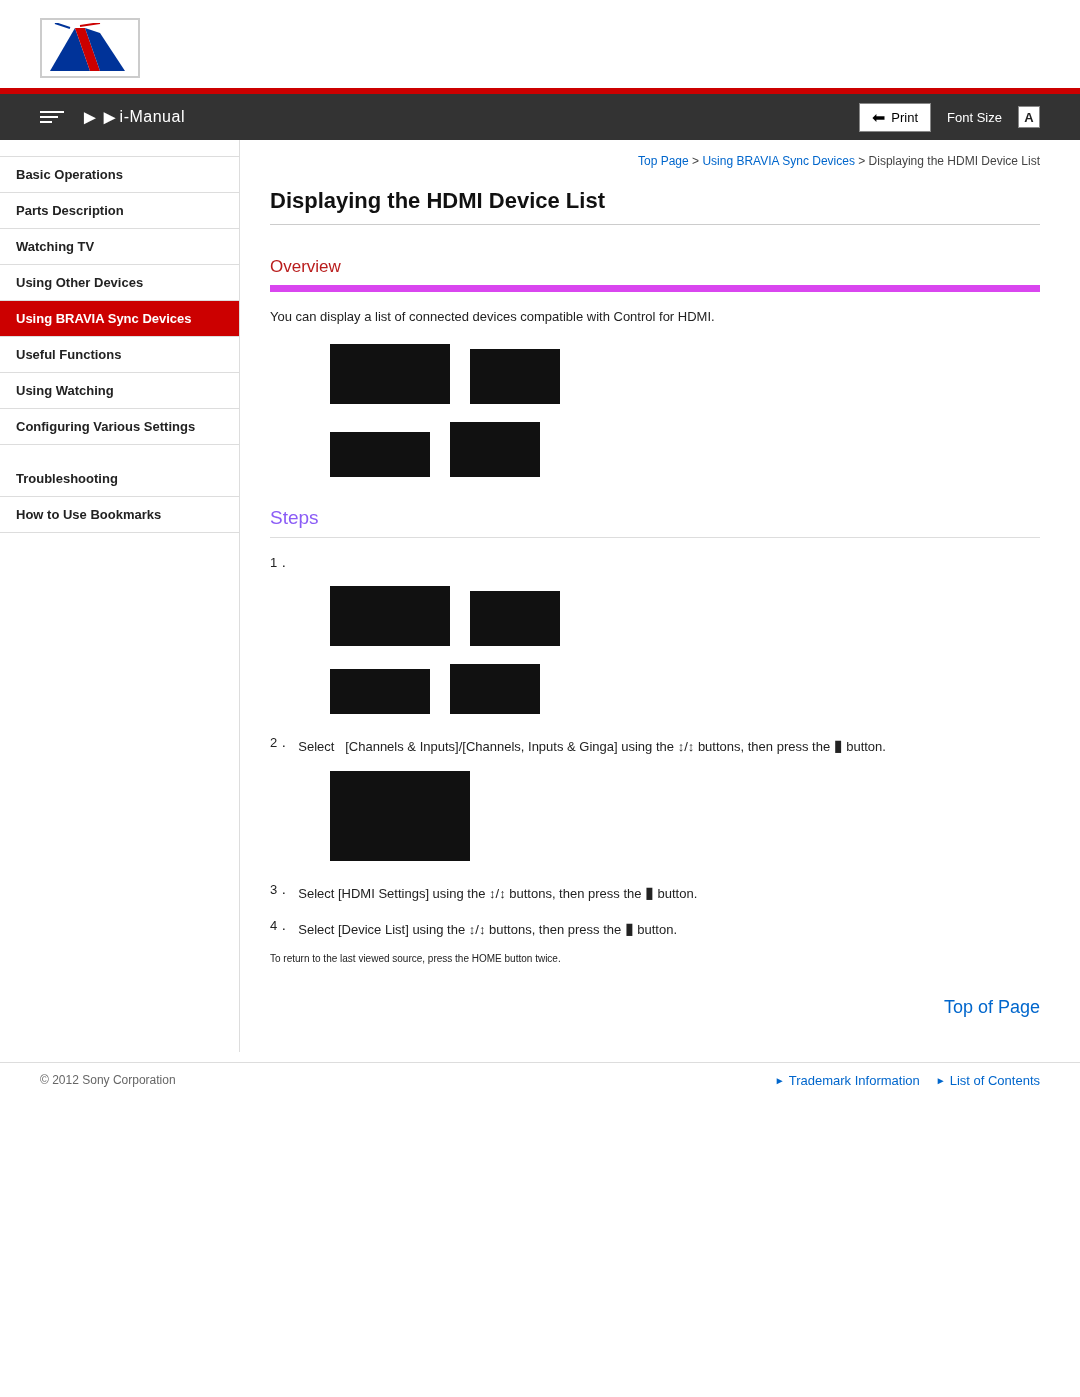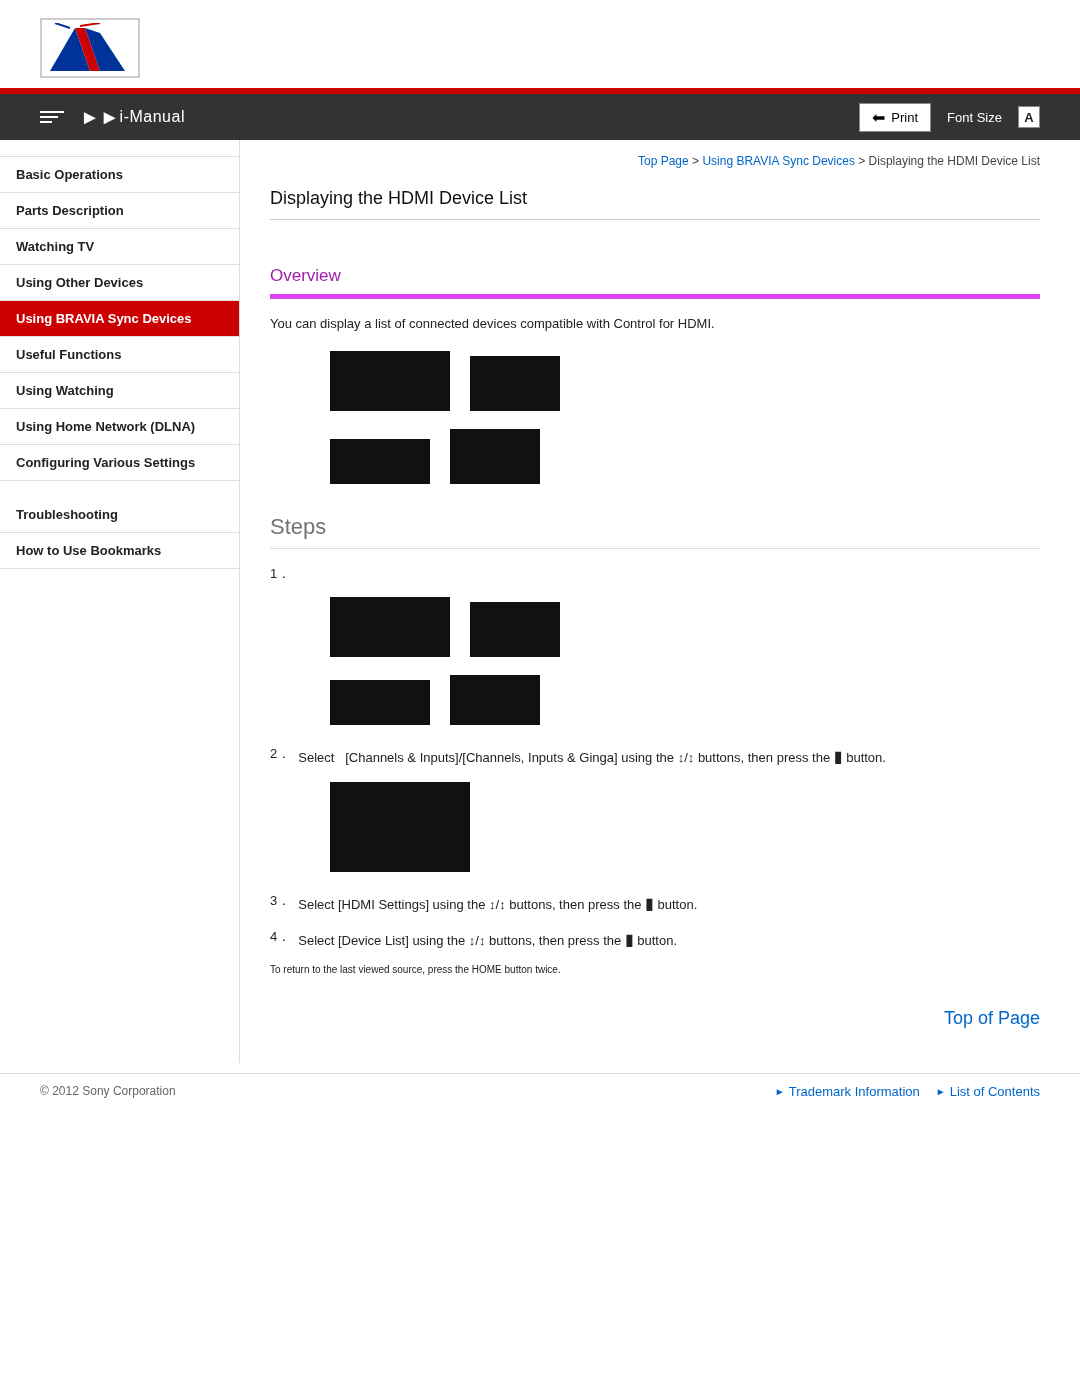--- a/index.html
+++ b/index.html
@@ -102,34 +102,34 @@
     .breadcrumb {
       font-size: 12px;
       color: #0066cc;
       text-align: right;
       padding: 4px 0 10px 0;
     }
     .breadcrumb span { color: #444; }
     .breadcrumb a { color: #0066cc; text-decoration: none; }
 
     .page-title {
-      font-size: 18px;
-      font-weight: normal;
+      font-size: 22px;
+      font-weight: bold;
       color: #111;
       padding: 10px 0 10px 0;
       border-bottom: 1px solid #ccc;
-      margin-bottom: 36px;
+      margin-bottom: 22px;
     }
 
     .section-heading {
       font-size: 17px;
       font-weight: normal;
-      color: #a21caf;
+      color: #b91c1c;
       padding: 10px 0 8px 0;
-      border-bottom: 5px solid #d946ef;
+      border-bottom: 7px solid #d946ef;
       margin-bottom: 14px;
     }
 
     .section-text {
       font-size: 13px;
       line-height: 1.7;
       margin-bottom: 16px;
     }
 
     
@@ -142,23 +142,23 @@
     .img-block {
       background: #111;
       display: inline-block;
     }
     .img-block.w120h60 { width: 120px; height: 60px; }
     .img-block.w90h55  { width: 90px;  height: 55px; }
     .img-block.w100h45 { width: 100px; height: 45px; }
     .img-block.w140h90 { width: 140px; height: 90px; }
 
     .steps-heading {
-      font-size: 22px;
+      font-size: 19px;
       font-weight: normal;
-      color: #737373;
+      color: #8b5cf6;
       padding: 10px 0 8px 0;
       border-bottom: 1px solid #ddd;
       margin-bottom: 14px;
       margin-top: 20px;
     }
 
     .step-item {
       display: flex;
       gap: 8px;
       margin-bottom: 8px;
@@ -247,21 +247,20 @@
 <div class="main-layout">
 
   <div class="sidebar">
     <div class="sidebar-item">Basic Operations</div>
     <div class="sidebar-item">Parts Description</div>
     <div class="sidebar-item">Watching TV</div>
     <div class="sidebar-item">Using Other Devices</div>
     <div class="sidebar-item active">Using BRAVIA Sync Devices</div>
     <div class="sidebar-item">Useful Functions</div>
     <div class="sidebar-item">Using Watching</div>
-    <div class="sidebar-item">Using Home Network (DLNA)</div>
     <div class="sidebar-item">Configuring Various Settings</div>
     <div style="height:16px;"></div>
     <div class="sidebar-item">Troubleshooting</div>
     <div class="sidebar-item">How to Use Bookmarks</div>
   </div>
 
   <div class="content">
 
     <div class="breadcrumb">
       <a href="#">Top Page</a>

